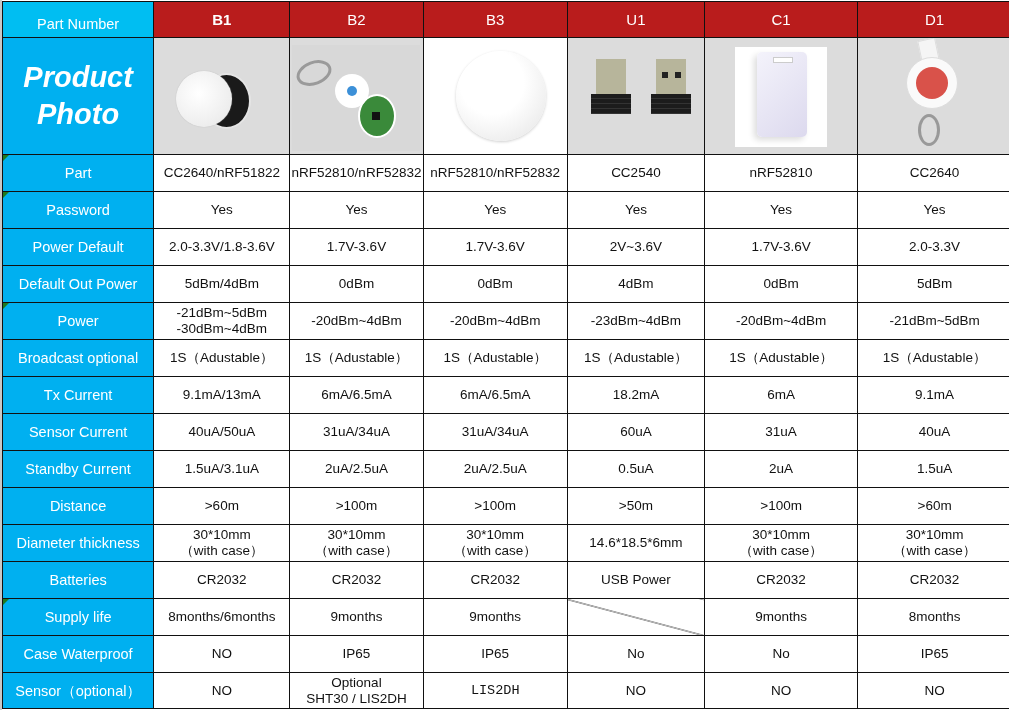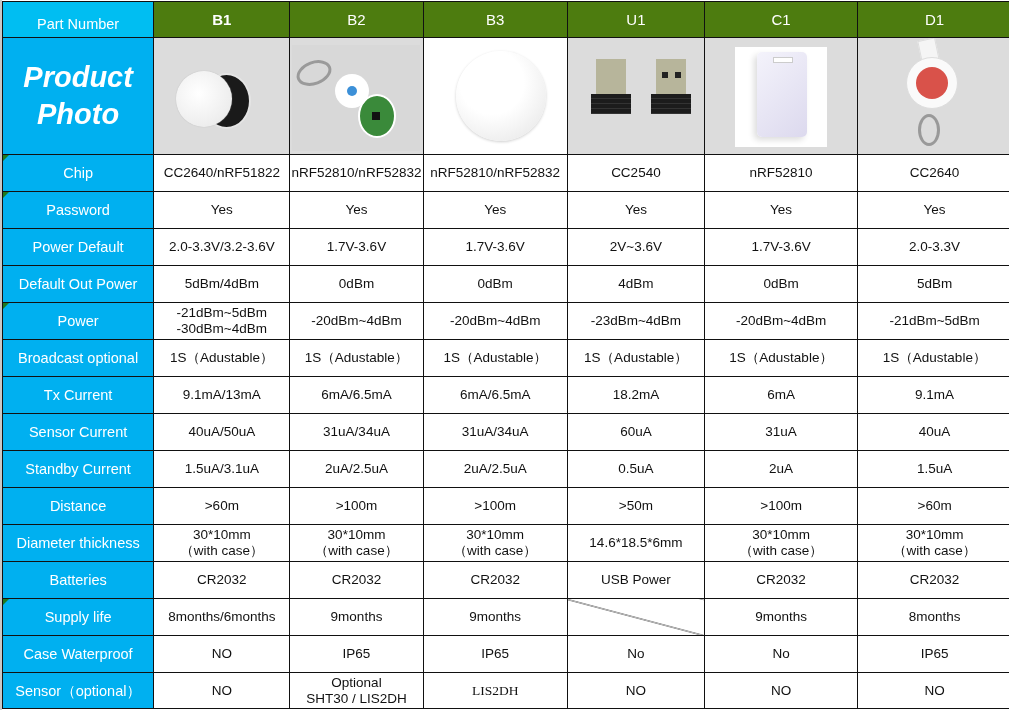--- a/index.html
+++ b/index.html
@@ -23,34 +23,34 @@
     white-space: nowrap;
     position: relative;
   }
   table.spec tr td:last-child { border-right: none; }
   td.rowhead {
     background: #00B0F0;
     color: #ffffff !important;
     font-size: 14.5px !important;
   }
   td.corner { background: #00BEF2; color: #fff !important; font-size: 14.5px !important; padding-top: 8px !important; }
-  td.colhead { background: #4d7c0f; color: #fff !important; font-size: 15px !important; }
+  td.colhead { background: #b91c1c; color: #fff !important; font-size: 15px !important; }
   td.colhead.bold { font-weight: bold; }
   td.photohead {
     background: #00B0F0; color: #fff !important;
     font-size: 29px !important; font-weight: bold; font-style: italic;
     line-height: 37px !important; white-space: normal !important;
   }
   td.photo { background: #dcdcdc; }
   td.photo.white { background: #ffffff; }
   .comment-mark {
     position: absolute; left: 0; top: 0; width: 0; height: 0;
     border-top: 6px solid #1f7a1f; border-right: 6px solid transparent;
   }
-  .mono { font-family: Liberation Serif, serif; font-size: 12.5px; }
+  .mono { font-family: Liberation Mono, monospace; font-size: 12.5px; }
   td.diag { background: linear-gradient(to bottom left, transparent calc(50% - 0.7px), #222 50%, transparent calc(50% + 0.7px)); }
   .two-line span { display: block; }
   .pic { position: relative; width: 100%; height: 115px; }
   
   .b1-disc { position: absolute; left: 22px; top: 32px; width: 56px; height: 56px; border-radius: 50%; background: radial-gradient(circle at 40% 40%, #ffffff, #e6e6e6); box-shadow: 0 0 1px #aaa; z-index: 2; }
   .b1-pcb { position: absolute; left: 48px; top: 34px; width: 45px; height: 52px; border-radius: 50%; background: #1a1a1a; border: 2px solid #e5e5e5; z-index: 1; }
   .b1-pcb::after { content: ""; position: absolute; left: 10px; top: 12px; width: 14px; height: 20px; background: #444; }
   
   .b2-bg { position: absolute; left: 2px; top: 6px; width: 128px; height: 106px; background: #d8d8d8; }
   .b2-ring { position: absolute; left: 6px; top: 22px; width: 30px; height: 18px; border: 3px solid #9a9a9a; border-radius: 50%; transform: rotate(-20deg); }
@@ -155,42 +155,42 @@
             <div class="d1-strap"></div>
             <div class="d1-body">
                 <div class="d1-btn"></div>
               </div>
             <div class="d1-ring"></div>
           </div>
         </td>
       </tr>
 
       <tr style="height:37px">
-        <td class="rowhead"><span class="comment-mark"></span><span>Chip</span></td>
+        <td class="rowhead"><span class="comment-mark"></span><span>Part</span></td>
         <td>CC2640/nRF51822</td>
         <td style="text-overflow:clip;direction:rtl;">nRF52810/nRF52832</td>
         <td>nRF52810/nRF52832</td>
         <td>CC2540</td>
         <td>nRF52810</td>
         <td>CC2640</td>
       </tr>
 
       <tr style="height:37px">
         <td class="rowhead"><span class="comment-mark"></span><span>Password</span></td>
         <td>Yes</td>
         <td>Yes</td>
         <td>Yes</td>
         <td>Yes</td>
         <td>Yes</td>
         <td>Yes</td>
       </tr>
 
       <tr style="height:37px">
         <td class="rowhead">Power Default</td>
-        <td>2.0-3.3V/3.2-3.6V</td>
+        <td>2.0-3.3V/1.8-3.6V</td>
         <td>1.7V-3.6V</td>
         <td>1.7V-3.6V</td>
         <td>2V~3.6V</td>
         <td>1.7V-3.6V</td>
         <td>2.0-3.3V</td>
       </tr>
 
       <tr style="height:37px">
         <td class="rowhead">Default Out Power</td>
         <td>5dBm/4dBm</td>

